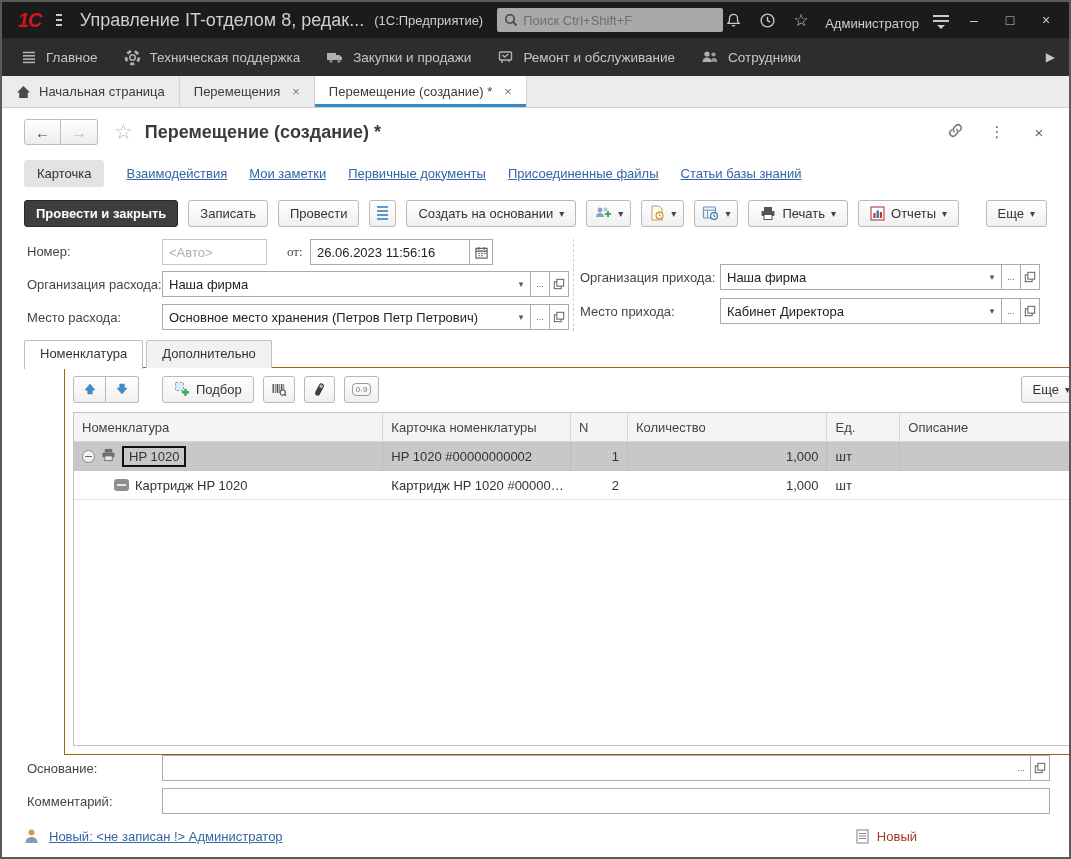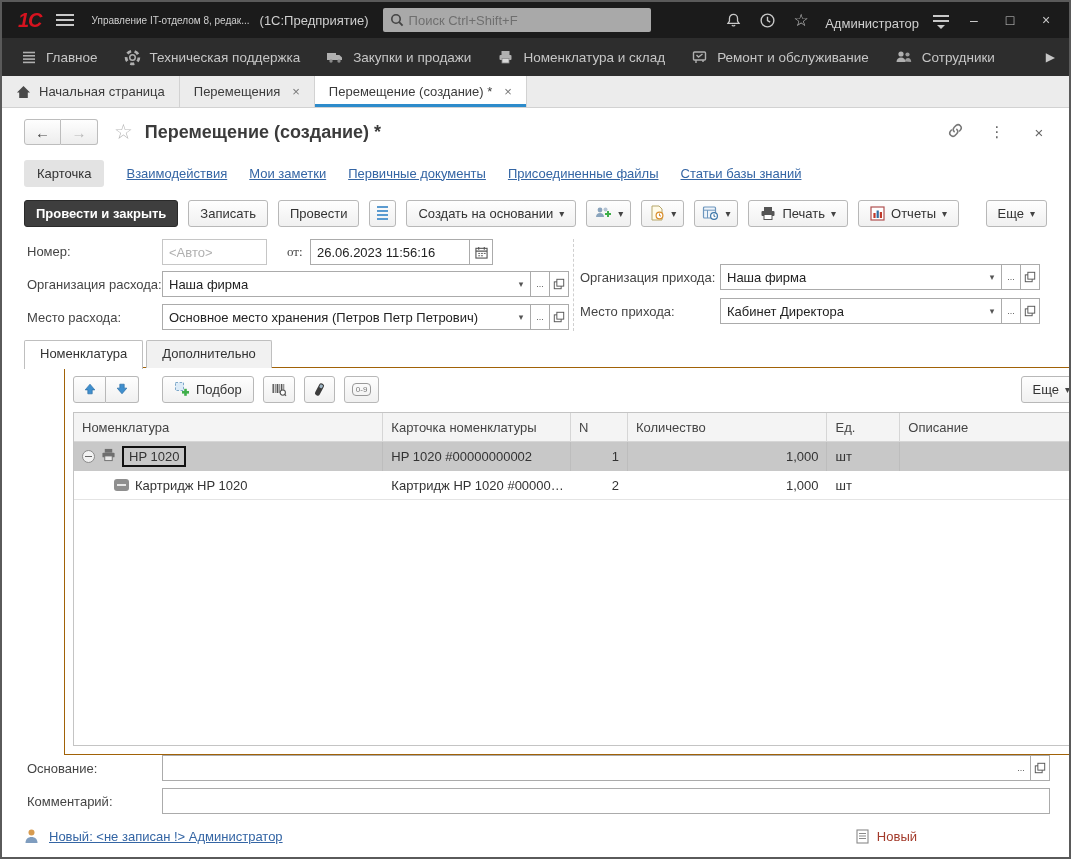--- a/index.html
+++ b/index.html
@@ -5,21 +5,21 @@
   * { box-sizing: border-box; margin: 0; padding: 0; }
   html,body { background:#888; }
   body { font-family:"Liberation Sans","DejaVu Sans",sans-serif; }
   .window { position:relative; width:1071px; height:859px; background:#fff; border:2px solid #5a5a5a; overflow:hidden; font-size:13px; color:#333; }
 
   
   .titlebar { position:absolute; top:0; left:0; right:0; height:36px; background:#1b1b1b; display:flex; align-items:center; color:#c9c9c9; }
   .logo1c { font-weight:bold; font-style:italic; font-size:20px; color:#d6131f; margin:0 14px 0 16px; letter-spacing:-1px; }
   .hamburger { width:18px; margin-right:18px; cursor:pointer; }
   .hamburger i { display:block; height:2px; background:#c9c9c9; margin:3px 0; }
-  .tb-title { font-size:10px; color:#cfcfcf; margin-right:10px; white-space:nowrap; }
+  .tb-title { font-size:18px; color:#cfcfcf; margin-right:10px; white-space:nowrap; }
   .tb-platform { font-size:13px; color:#cfcfcf; margin-right:14px; white-space:nowrap; }
   .tb-search { position:relative; width:268px; height:24px; background:#a9a9a9; border-radius:2px; display:flex; align-items:center; padding-left:26px; }
   .tb-search svg { position:absolute; left:6px; top:4px; }
   .tb-search input { width:200px; background:transparent; border:none; outline:none; font-size:13px; color:#3c3c3c; font-family:inherit; }
   .tb-search input::placeholder { color:#6f6f6f; }
   .tb-right { display:flex; align-items:center; margin-left:auto; gap:14px; padding-right:12px; }
   .tb-ic { width:20px; height:20px; display:flex; align-items:center; justify-content:center; cursor:pointer; }
   .tb-star { font-size:17px; color:#c9c9c9; }
   .tb-user { font-size:13px; color:#cfcfcf;margin-top:6px; }
   .svc { display:inline-block; }
@@ -177,28 +177,20 @@
       <span>Техническая поддержка</span>
     </span>
     <span class="menu-item">
       <svg width="18" height="16" viewBox="0 0 18 16">
           <path d="M1 4h9v7H1z" fill="#b0b0b0"></path>
           <path d="M10 6h3.4l2.6 2.6V11H10z" fill="#b0b0b0"></path>
           <circle cx="5" cy="12" r="1.7" fill="#8a8a8a"></circle>
           <circle cx="13" cy="12" r="1.7" fill="#8a8a8a"></circle>
         </svg>
       <span>Закупки и продажи</span>
-    </span>
-    <span class="menu-item">
-      <svg width="17" height="16" viewBox="0 0 16 16">
-          <rect x="4" y="2" width="8" height="4" fill="#b0b0b0"></rect>
-          <rect x="2" y="6" width="12" height="5" rx="1" fill="#b0b0b0"></rect>
-          <rect x="4.5" y="9.5" width="7" height="4.5" fill="#d8d8d8" stroke="#8a8a8a" stroke-width="0.8"></rect>
-        </svg>
-      <span>Номенклатура и склад</span>
     </span>
     <span class="menu-item">
       <svg width="17" height="16" viewBox="0 0 16 16">
           <rect x="2" y="3" width="12" height="8" rx="1" fill="none" stroke="#b0b0b0" stroke-width="1.4"></rect>
           <path d="M4.5 11v3M11.5 11v2" stroke="#b0b0b0" stroke-width="1.4"></path>
           <path d="M5 6l2 2 4-3" fill="none" stroke="#b0b0b0" stroke-width="1.4"></path>
         </svg>
       <span>Ремонт и обслуживание</span>
     </span>
     <span class="menu-item">

